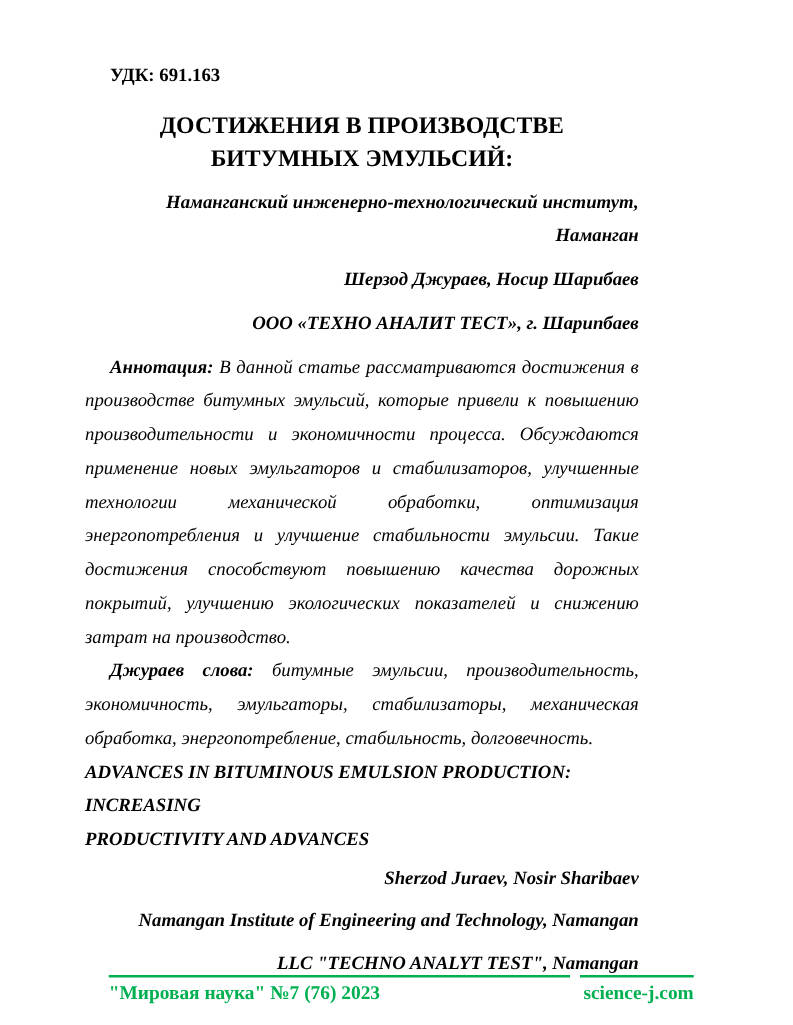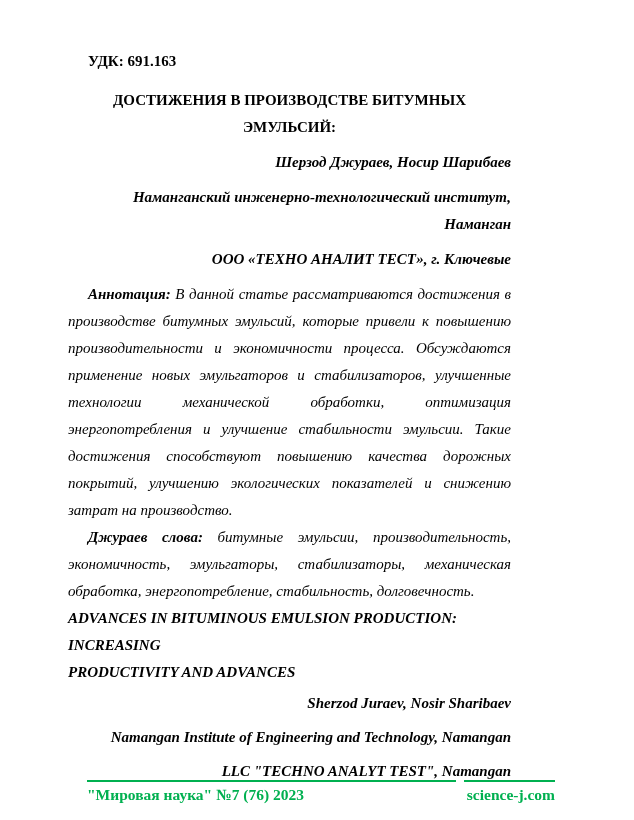--- a/index.html
+++ b/index.html
@@ -17,21 +17,21 @@
     overflow: hidden;
   }
   .udc {
     margin: 0;
     font-weight: bold;
     line-height: 27px;
     text-indent: 20px;
   }
   .title-ru {
     margin: 12px 0 0 0;
-    font-size: 15px;
+    font-size: 19px;
     font-weight: bold;
     text-align: center;
     line-height: 27px;
   }
   .authors-ru { margin-top: 8px; }
   .authors-en { margin-top: 4px; }
   .author-line {
     margin: 0 0 8px 0;
     text-align: right;
     font-weight: bold;
@@ -83,23 +83,23 @@
 
 <div class="page">
 
   <p class="udc">УДК: 691.163</p>
 
   <h1 class="title-ru">
     <div>ДОСТИЖЕНИЯ В ПРОИЗВОДСТВЕ БИТУМНЫХ ЭМУЛЬСИЙ:</div>
   </h1>
 
   <div class="authors-ru">
+    <p class="author-line">Наманганский инженерно-технологический институт, Наманган</p>
     <p class="author-line">Шерзод Джураев, Носир Шарибаев</p>
-    <p class="author-line">Наманганский инженерно-технологический институт, Наманган</p>
-    <p class="author-line">ООО «ТЕХНО АНАЛИТ ТЕСТ», г. Ключевые</p>
+    <p class="author-line">ООО «ТЕХНО АНАЛИТ ТЕСТ», г. Шарипбаев</p>
   </div>
 
   <p class="para"><span class="label">Аннотация:</span>
     <span>В данной статье рассматриваются достижения в производстве битумных эмульсий, которые привели к повышению производительности и экономичности процесса. Обсуждаются применение новых эмульгаторов и стабилизаторов, улучшенные технологии механической обработки, оптимизация энергопотребления и улучшение стабильности эмульсии. Такие достижения способствуют повышению качества дорожных покрытий, улучшению экологических показателей и снижению затрат на производство.</span></p>
 
   <p class="para"><span class="label">Джураев слова:</span>
     <span>битумные эмульсии, производительность, экономичность, эмульгаторы, стабилизаторы, механическая обработка, энергопотребление, стабильность, долговечность.</span></p>
 
   <h2 class="title-en">
     <div>ADVANCES IN BITUMINOUS EMULSION PRODUCTION: INCREASING</div>

